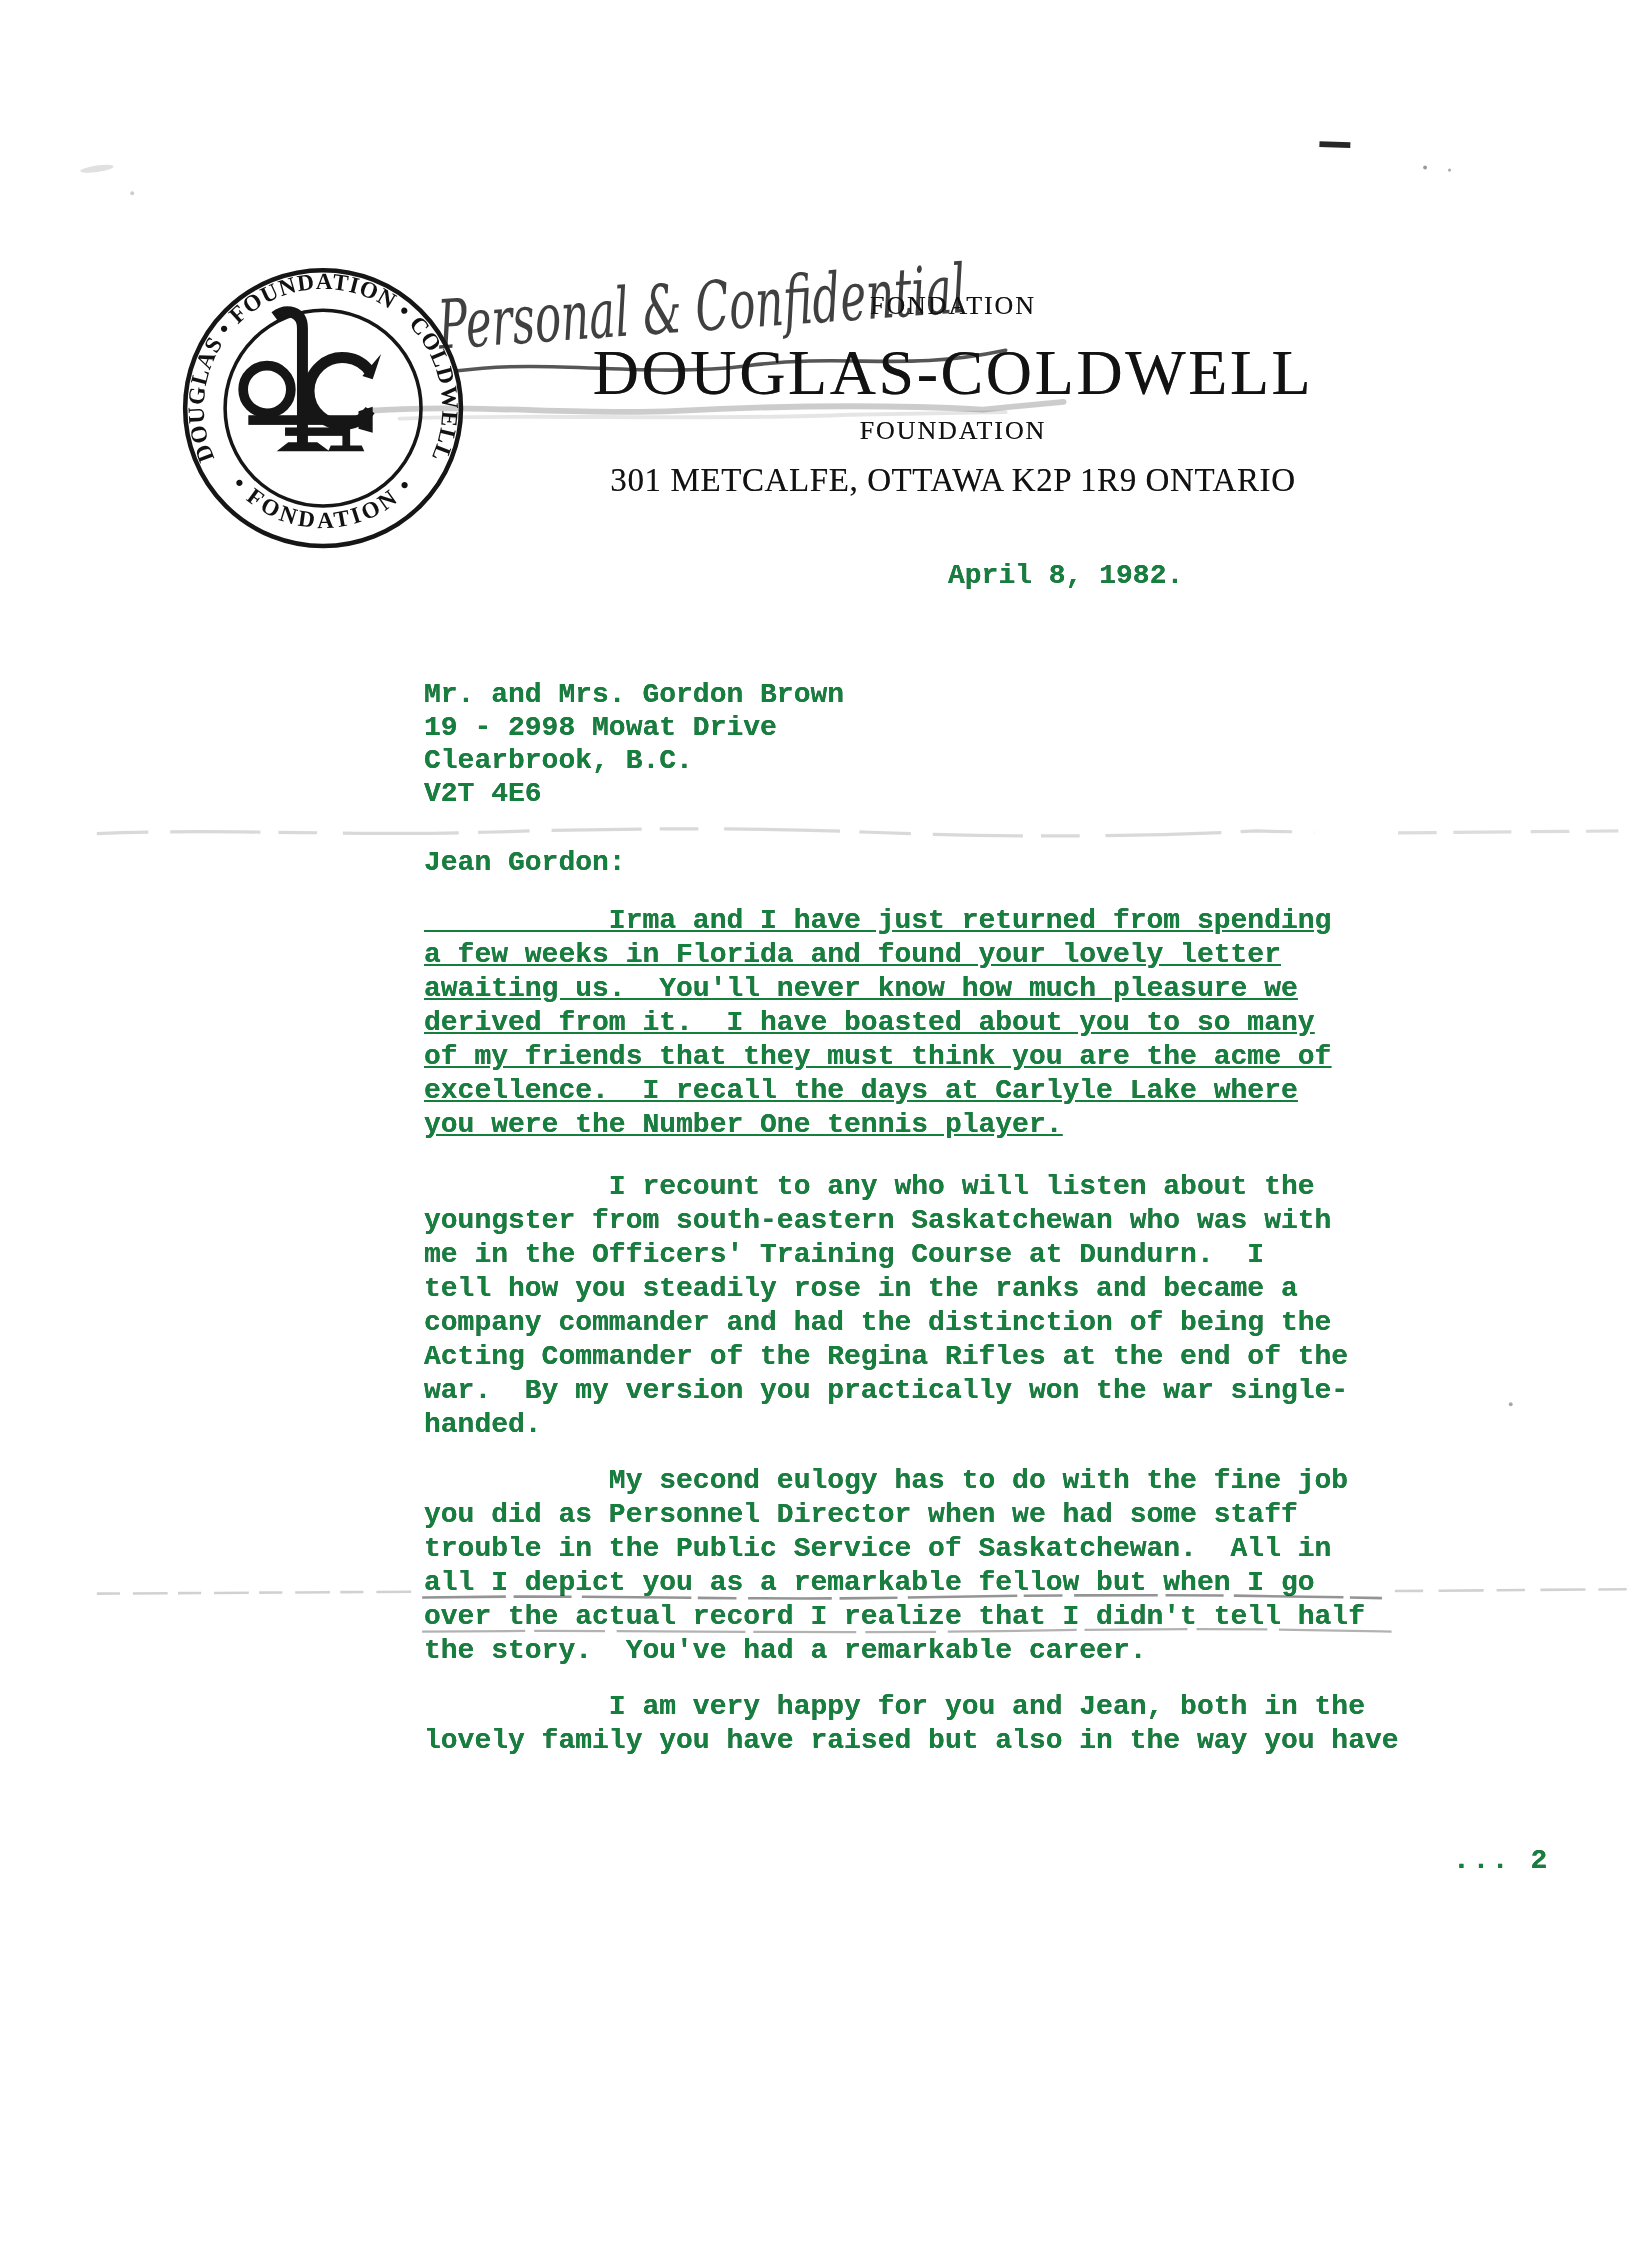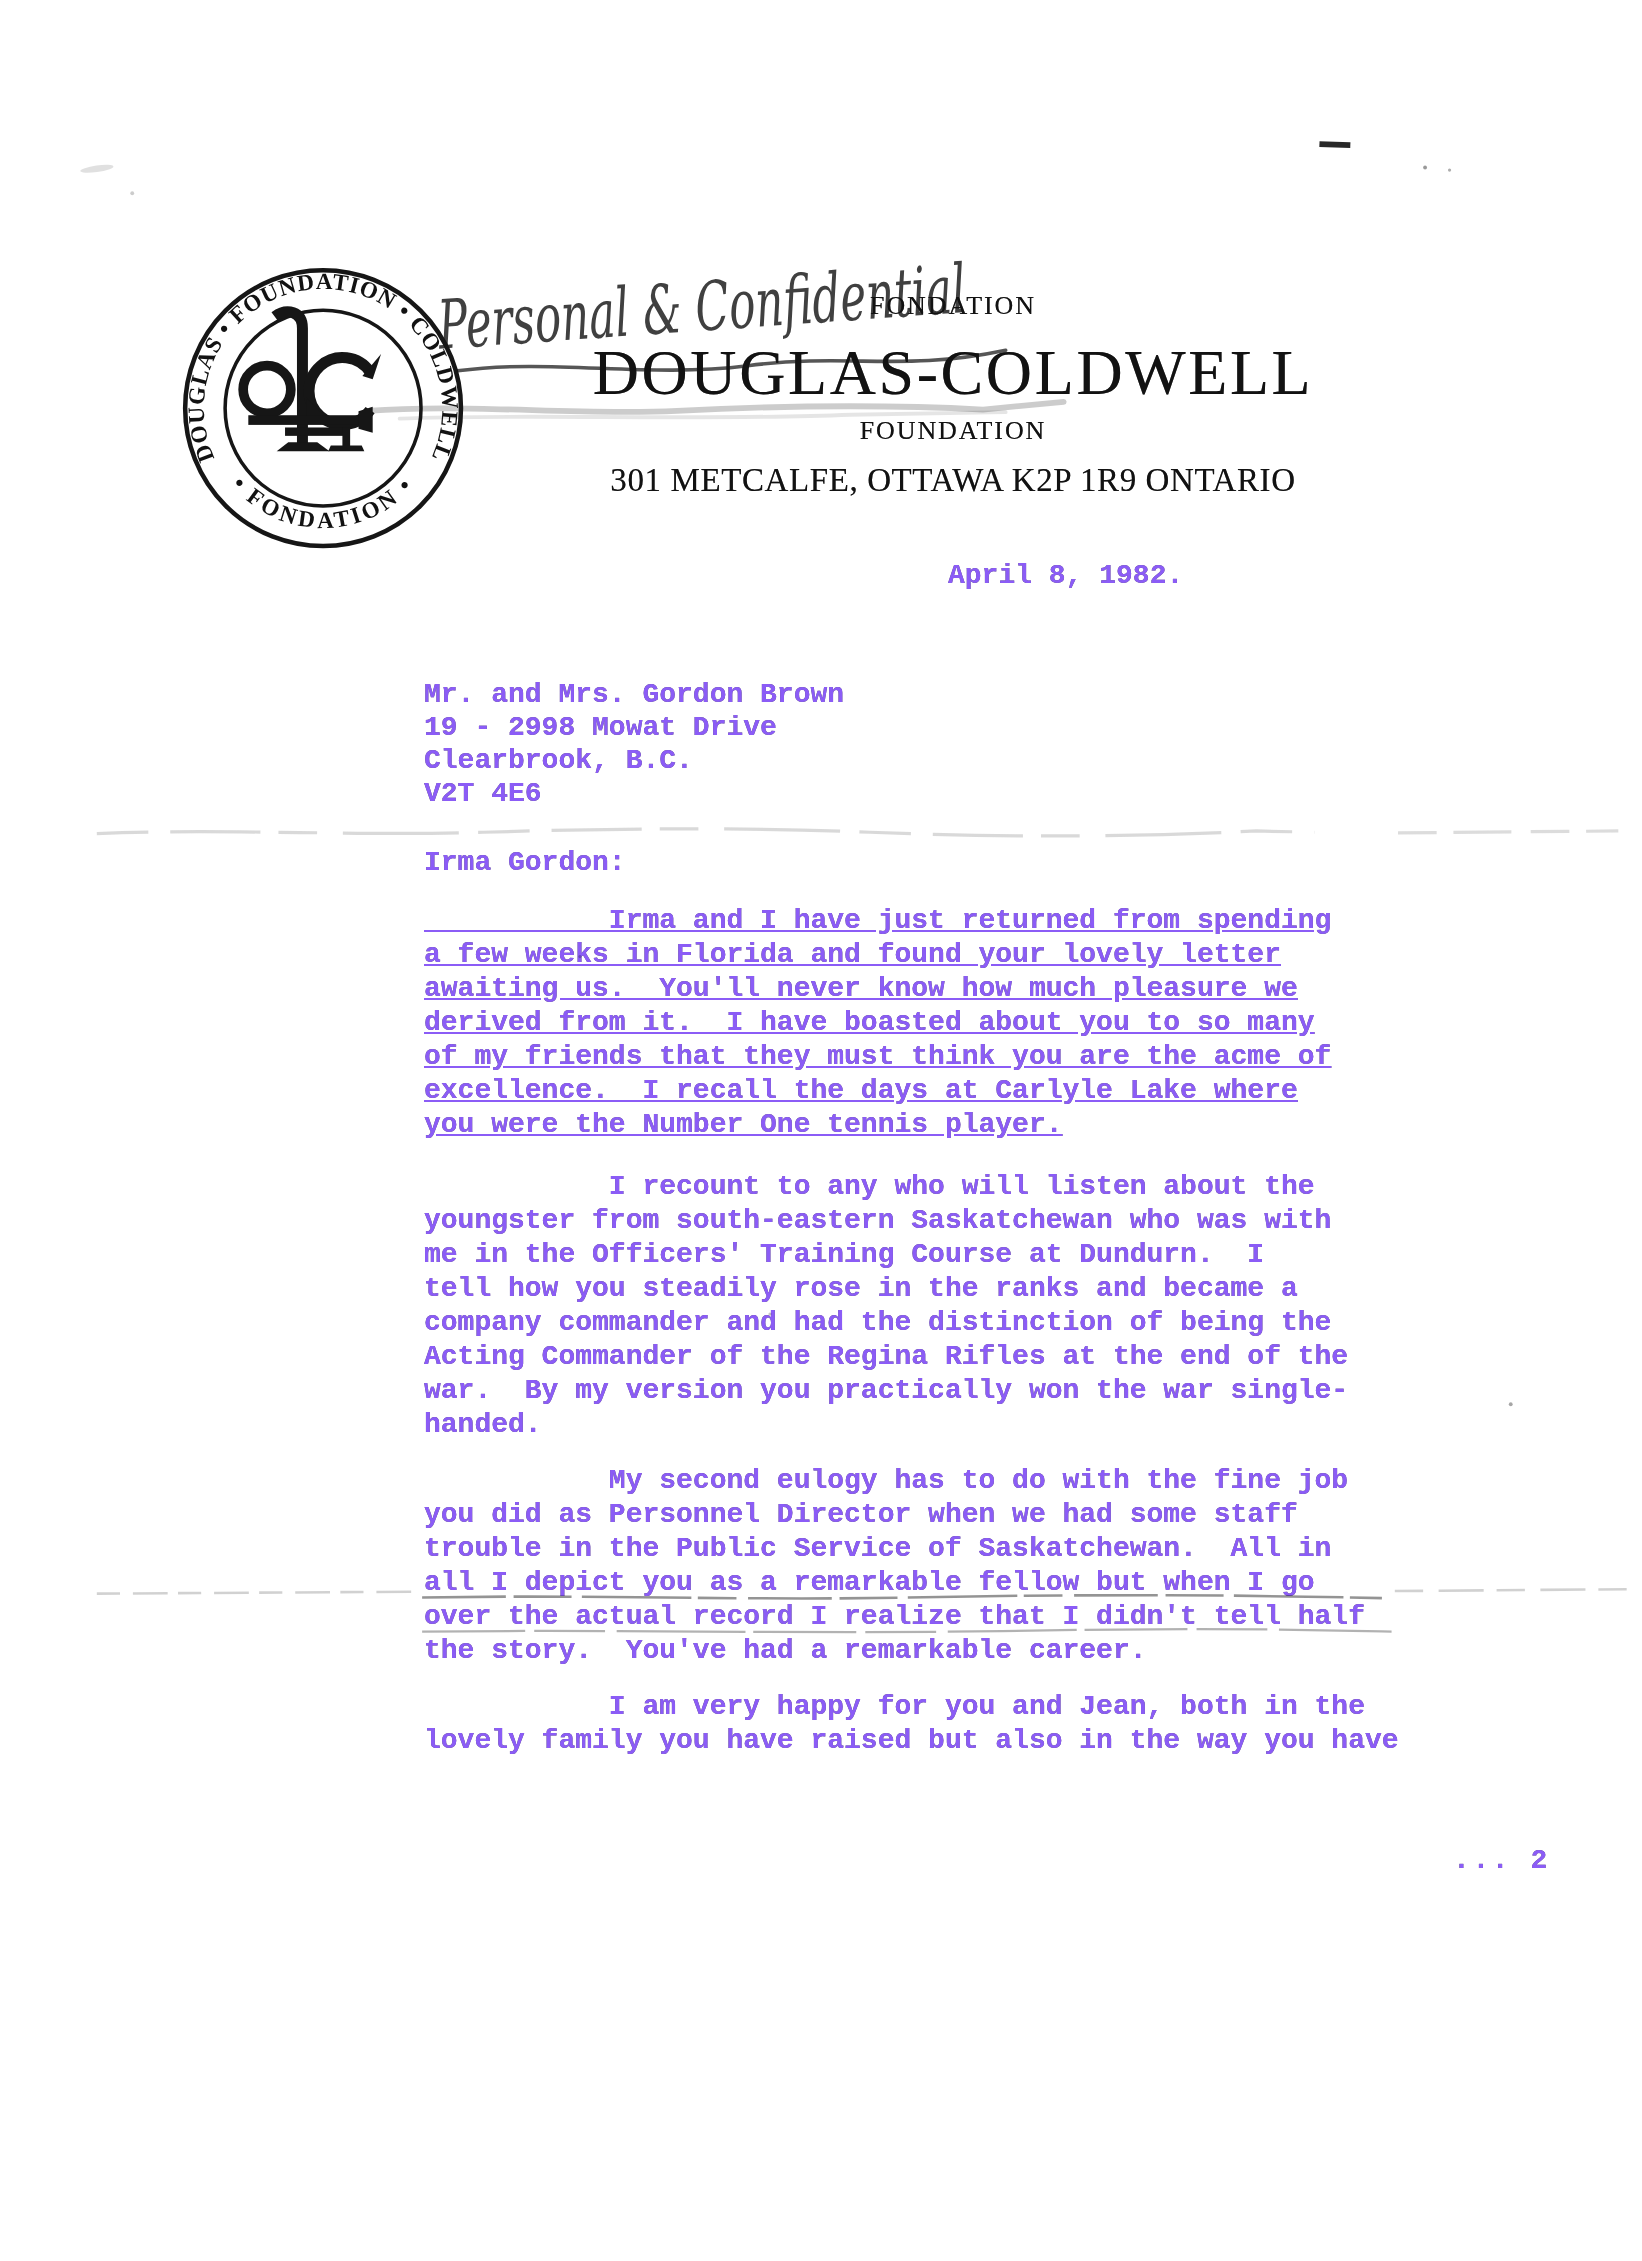--- a/index.html
+++ b/index.html
@@ -6,21 +6,21 @@
   .page {
     position:relative; width:1643px; height:2261px;
     background:#ffffff; overflow:hidden;
     font-family:"Liberation Sans", sans-serif;
     color:#161616;
   }
   
   .typew {
     position:absolute;
     font-family:"Liberation Mono","DejaVu Sans Mono",monospace;
-    font-size:28px; font-weight:700; color:#8b5cf6;
+    font-size:28px; font-weight:700; color:#15803d;
     letter-spacing:0;
     text-shadow:0 0 0.6px rgba(25,25,25,.75);
   }
   .pre { white-space:pre; }
   .para { line-height:34px; }
   .recipient { line-height:33px; }
   
   .letterhead {
     position:absolute; left:502px; top:290px; width:902px;
     text-align:center; color:#121212;
@@ -94,21 +94,21 @@
     <div class="lh-addr">301 METCALFE, OTTAWA K2P 1R9 ONTARIO</div>
   </div>
 
   <div class="typew date" style="left:948px; top:560px;">April 8, 1982.</div>
 
   <div class="typew pre recipient" style="left:424px; top:678px;">Mr. and Mrs. Gordon Brown
 19 - 2998 Mowat Drive
 Clearbrook, B.C.
 V2T 4E6</div>
 
-  <div class="typew" style="left:424px; top:847px;">Irma Gordon:</div>
+  <div class="typew" style="left:424px; top:847px;">Jean Gordon:</div>
 
   <div class="typew pre para" style="left:424px; top:904px;text-decoration:underline;">           Irma and I have just returned from spending
 a few weeks in Florida and found your lovely letter
 awaiting us.  You'll never know how much pleasure we
 derived from it.  I have boasted about you to so many
 of my friends that they must think you are the acme of
 excellence.  I recall the days at Carlyle Lake where
 you were the Number One tennis player.</div>
 
   <div class="typew pre para" style="left:424px; top:1170px;">           I recount to any who will listen about the

